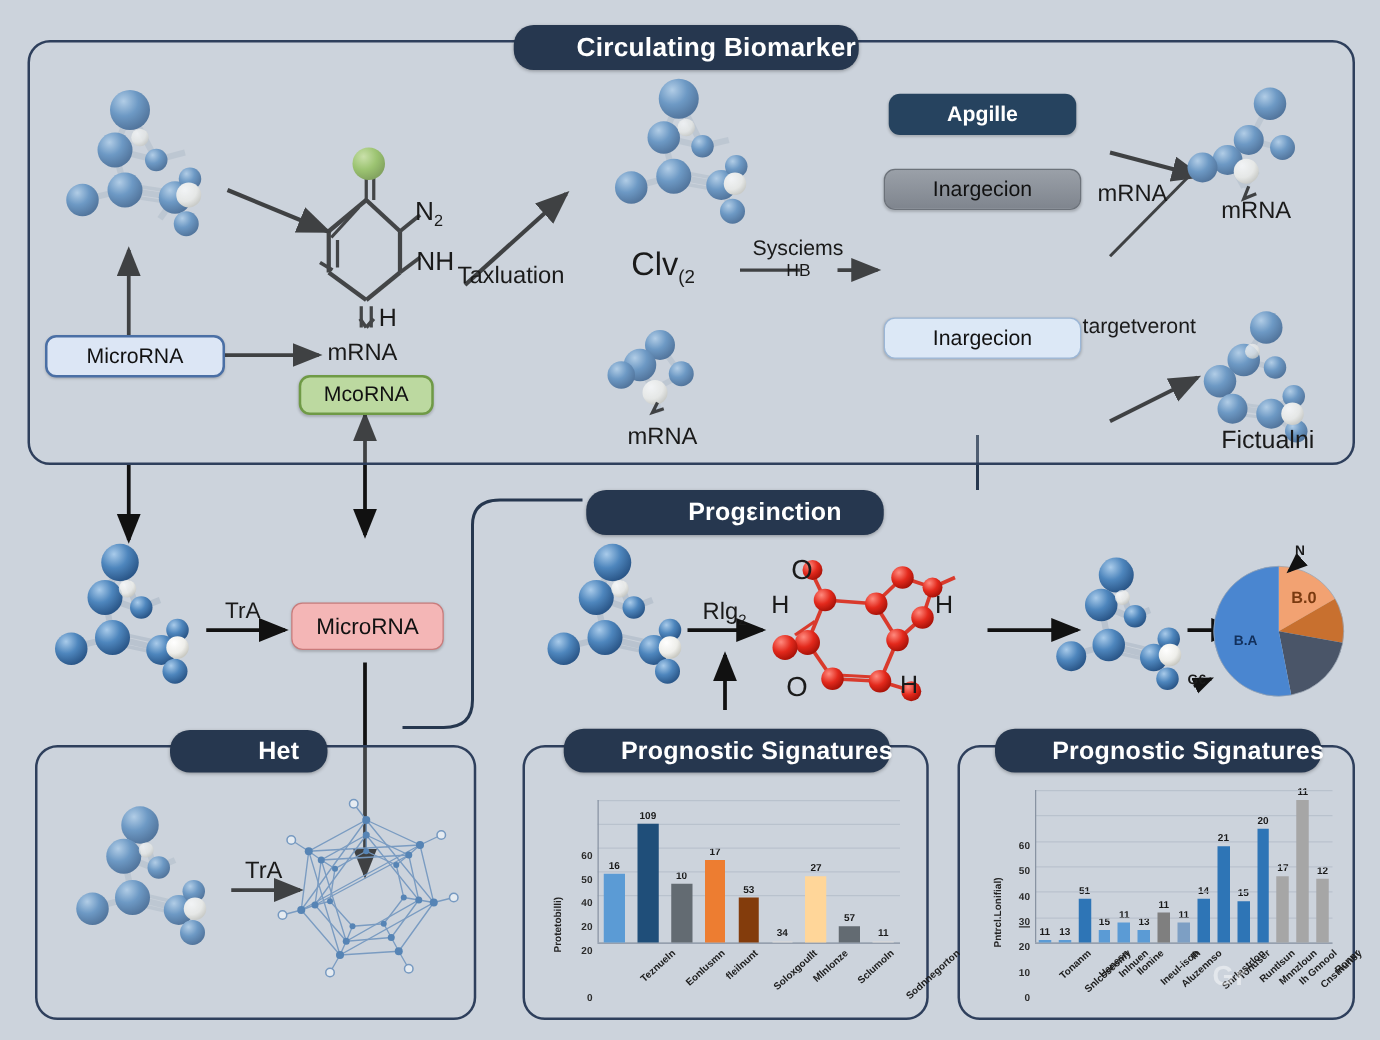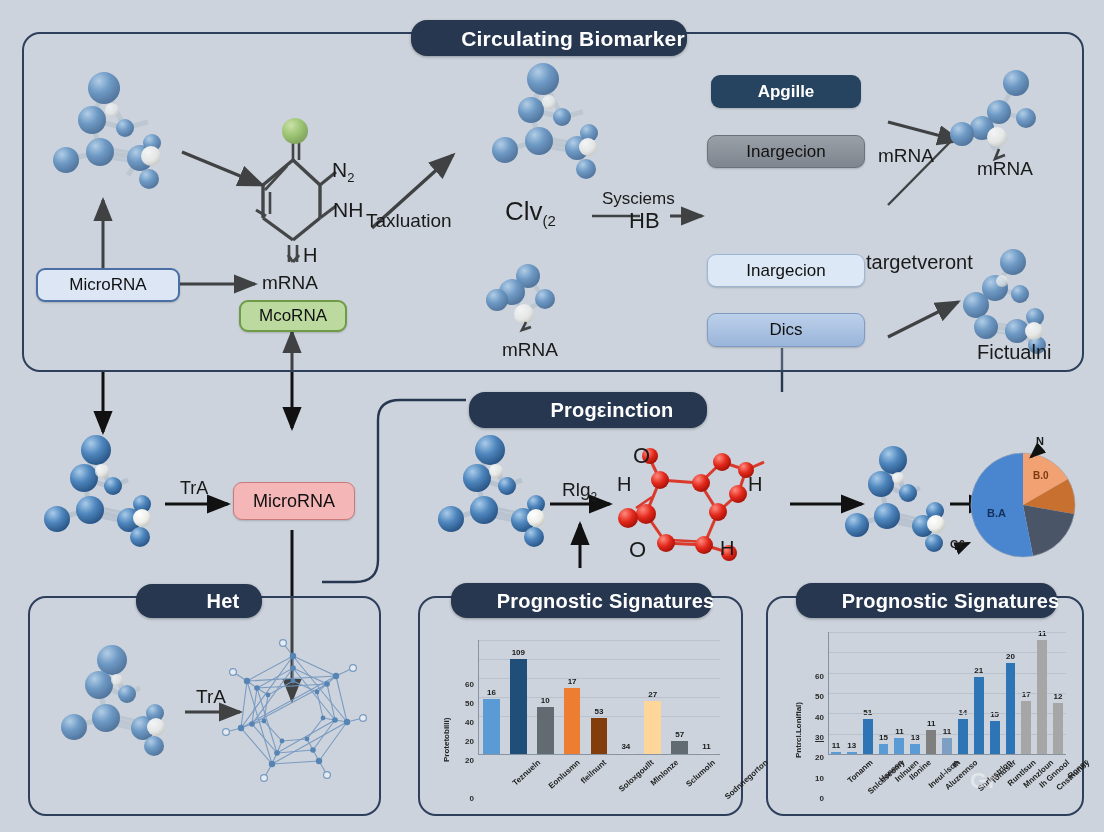--- a/index.html
+++ b/index.html
@@ -487,52 +487,50 @@
 
   <div class="txt" style="left:366px; top:210px; font-size:19px;">Taxluation</div>
 
   <div class="txt" style="left:505px; top:196px; font-size:26px;">
     <span>Clv</span><sub style="font-size:15px;">(2</sub>
   </div>
 
   <div class="txt" style="left:502px; top:339px; font-size:19px;">mRNA</div>
 
   <div class="txt" style="left:602px; top:189px; font-size:17px;">Sysciems</div>
-  <div class="txt" style="left:629px; top:208px; font-size:22px;">HB</div>
+  <div class="txt" style="left:629px; top:208px; font-size:14px;">HB</div>
 
   <div class="chip" style="left:711px; top:75px; width:150px; height:33px;
               background:#26435f; color:#fff; font-weight:bold;">Apgille</div>
   <div class="chip" style="left:707px; top:135px; width:158px; height:33px;
               background:linear-gradient(180deg,#9aa0a8,#7f858e); color:#111; border:1px solid #6c727a;">Inargecion</div>
   <div class="chip" style="left:707px; top:254px; width:158px; height:33px;
               background:#dce8f6; border:1.5px solid #9bb6d6; color:#111;">Inargecion</div>
-  <div class="chip" style="left:707px; top:313px; width:158px; height:34px;
-              background:linear-gradient(180deg,#bcd0ea,#9ab5da); border:1px solid #7e9bc4; color:#111;">Dics</div>
 
   <div class="txt" style="left:878px; top:145px; font-size:19px;">mRNA</div>
   <div class="txt" style="left:977px; top:158px; font-size:19px;">mRNA</div>
-  <div class="txt" style="left:866px; top:251px; font-size:20px;">targetveront</div>
+  <div class="txt" style="left:866px; top:251px; font-size:17px;">targetveront</div>
   <div class="txt" style="left:977px; top:341px; font-size:20px;">Fictualni</div>
 
   <div class="txt" style="left:180px; top:478px; font-size:18px;">TrA</div>
   <div class="chip" style="left:233px; top:482px; width:122px; height:38px;
               background:#f4b6b6; border:1.5px solid #c97b7b; color:#111; font-size:18px;">MicroRNA</div>
 
   <div class="txt" style="left:562px; top:479px; font-size:19px;">
     <span>Rlg</span><sub style="font-size:12px;">2</sub>
   </div>
 
   <div class="txt" style="left:633px; top:443px; font-size:22px;">O</div>
   <div class="txt" style="left:617px; top:473px; font-size:20px;">H</div>
   <div class="txt" style="left:748px; top:473px; font-size:20px;">H</div>
   <div class="txt" style="left:629px; top:537px; font-size:22px;">O</div>
   <div class="txt" style="left:720px; top:537px; font-size:20px;">H</div>
 
   <div class="txt" style="left:987px; top:507px; font-size:11px; font-weight:bold; color:#12305c;">B.A</div>
-  <div class="txt" style="left:1033px; top:470px; font-size:10px; font-weight:bold; color:#7a3a10;">B.0</div>
+  <div class="txt" style="left:1033px; top:470px; font-size:13px; font-weight:bold; color:#7a3a10;">B.0</div>
   <div class="txt" style="left:1036px; top:435px; font-size:11px; font-weight:bold;">N</div>
   <div class="txt" style="left:950px; top:538px; font-size:11px; font-weight:bold;">G€</div>
 
   <div class="txt" style="left:196px; top:686px; font-size:19px;">TrA</div>
 
   <div class="chart-wrap" style="left:432px; top:634px; width:300px; height:170px;">
     <div class="ylab" style="left:10px; top:128px; font-size:8px;">Protetobilli)</div>
     <div id="cc-ticks">
         <div class="ytick" style="left: 20px; top: 116px; width: 22px;">0</div>
         <div class="ytick" style="left: 20px; top: 78px; width: 22px;">20</div>

